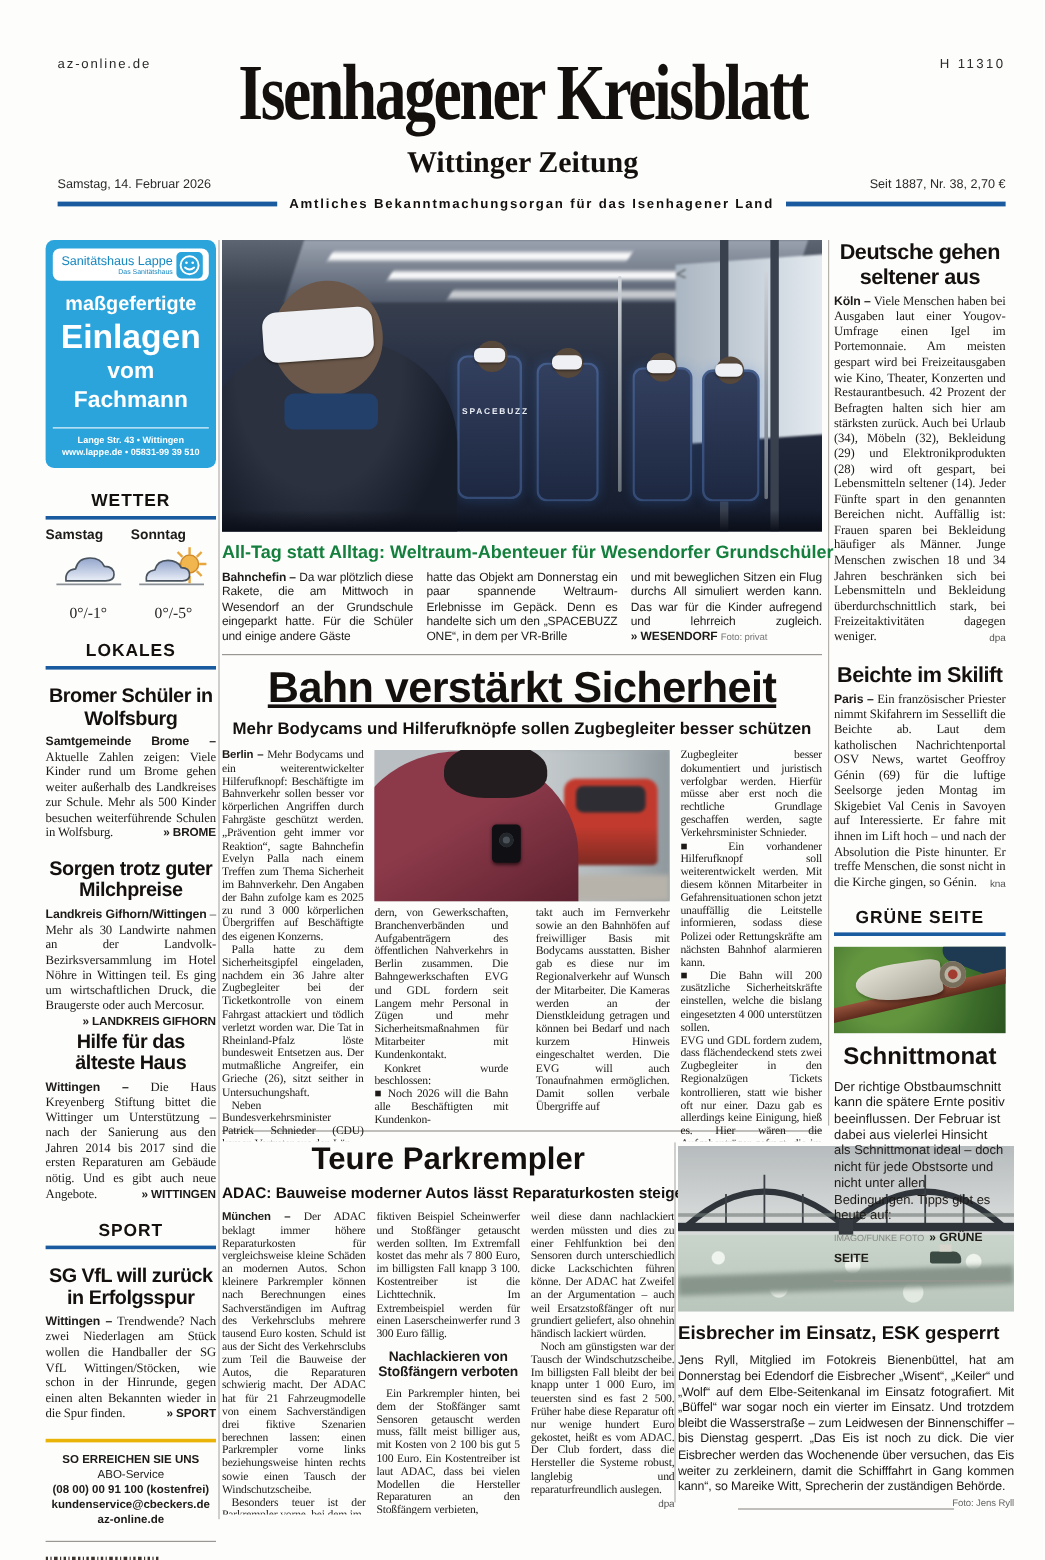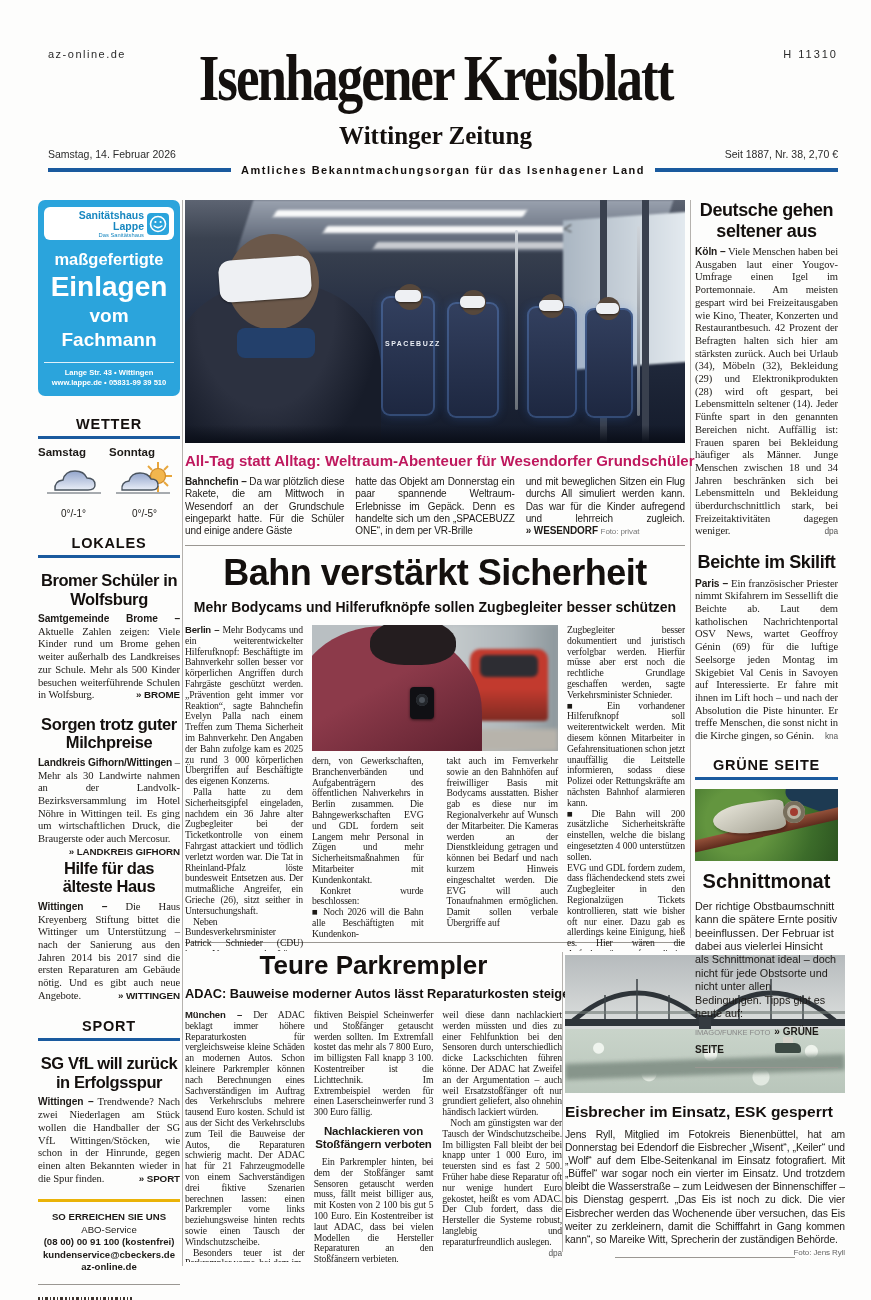--- a/index.html
+++ b/index.html
@@ -36,34 +36,34 @@
   .dense p { text-indent:8px; }
   .dense p.noind { text-indent:0; }
   .vrule { position:absolute; width:1px; background:#b5b2ae; }
   .hrule { position:absolute; height:1px; background:#9a9792; }
 
   
   .col-left { position:absolute; left:38px; top:200px; width:142px; }
   .ad-box { background:#2ba4dc; border-radius:7px; padding:7px 6px 8px; color:#fff; text-align:center; }
   .ad-logo { background:#fff; border-radius:6px; padding:3px 5px 2px; display:flex; align-items:center; justify-content:space-between; }
   .ad-logo .lg-txt { text-align:right; flex:1; }
-  .ad-brand { color:#1787c0; font-family:"Liberation Sans",sans-serif; font-weight:bold; font-size:10.5px; line-height:11px; }
+  .ad-brand { color:#1787c0; font-family:"Liberation Sans",sans-serif; font-weight:normal; font-size:10.5px; line-height:11px; }
   .ad-brand-sub { color:#1787c0; font-family:"Liberation Sans",sans-serif; font-size:5.8px; }
   .ad-l1 { font-family:"Liberation Sans",sans-serif; font-weight:bold; font-size:16.5px; margin-top:10px; }
   .ad-l2 { font-family:"Liberation Sans",sans-serif; font-weight:bold; font-size:28px; margin-top:2px; }
   .ad-l3 { font-family:"Liberation Sans",sans-serif; font-weight:bold; font-size:19px; margin-top:2px; }
   .ad-l4 { font-family:"Liberation Sans",sans-serif; font-weight:bold; font-size:19px; margin-top:2px; }
   .ad-foot { border-top:1px solid rgba(255,255,255,.85); margin-top:11px; padding-top:5px;
     font-family:"Liberation Sans",sans-serif; font-weight:bold; font-size:7.6px; line-height:10px; }
   .wx-days { display:flex; margin-top:7px; }
   .wx-days > div { flex:1; font-family:"Liberation Sans",sans-serif; font-weight:bold; font-size:11.5px; }
   .wx-icons { display:flex; margin-top:2px; }
   .wx-icons > div { flex:1; text-align:center; }
   .wx-temps { display:flex; margin-top:2px; }
-  .wx-temps > div { flex:1; text-align:center; font-family:Liberation Sans, sans-serif; font-size:10px; }
+  .wx-temps > div { flex:1; text-align:center; font-family:Liberation Serif, serif; font-size:13px; }
   .lok-art { margin-top:13px; }
   .lok-art .art-title { font-size:16.5px; line-height:18.5px; letter-spacing:-0.4px; margin-bottom:5px; }
   .contact { border-top:3px solid #eab308; margin-top:14px; padding-top:9px; text-align:center;
     font-family:"Liberation Sans",sans-serif; font-size:9.6px; line-height:12.5px; }
   .contact .b { font-weight:bold; }
   .barcode-wrap { border-top:1px solid #9a9792; margin-top:10px; padding-top:12px; }
   .bc-row { display:flex; align-items:flex-end; gap:8px; }
 
   
   .photo-main { position:absolute; left:185px; top:200px; width:500px; height:243px; overflow:hidden;
@@ -78,27 +78,27 @@
     box-shadow:inset 0 0 0 2px rgba(110,170,255,.28), 0 0 10px rgba(60,120,220,.25); }
   .pm-head { position:absolute; border-radius:50%; background:#57483c; }
   .pm-vr { position:absolute; background:#eef0f3; border-radius:5px; box-shadow:0 1px 2px rgba(0,0,0,.5); }
   .pm-kid-front { position:absolute; left:-14px; bottom:-30px; width:210px; height:190px;
     background:radial-gradient(ellipse at 45% 15%, #2c3140 0 42%, #171c29 70%); border-radius:45% 45% 0 0; }
   .pm-label { position:absolute; color:#e9edf4; font-family:"Liberation Sans",sans-serif; font-weight:bold;
     font-size:7px; letter-spacing:1.5px; }
   .pm-rail { position:absolute; width:3px; background:linear-gradient(180deg,#cfd4da,#6a7078); border-radius:2px; }
 
   .photo-story { position:absolute; left:185px; top:452px; width:500px; }
-  .ps-head { font-family:"Liberation Sans",sans-serif; font-weight:bold; font-size:15px; text-align:center; white-space:nowrap; color:#be185d; }
+  .ps-head { font-family:"Liberation Sans",sans-serif; font-weight:bold; font-size:15px; text-align:center; white-space:nowrap; color:#15803d; }
   .ps-cols { display:flex; gap:11px; margin-top:7px; }
   .ps-cols > div { flex:1; font-family:"Liberation Sans",sans-serif; font-size:10px; line-height:12.3px; letter-spacing:-0.1px; text-align:justify; }
   .ps-credit { font-size:8px; color:#777; }
 
   .bahn { position:absolute; left:185px; top:552px; width:500px; }
-  .bahn-head { font-family:"Liberation Sans",sans-serif; font-weight:bold; font-size:36px; letter-spacing:-0.5px; text-align:center; color:#14100e; }
+  .bahn-head { font-family:"Liberation Sans",sans-serif; font-weight:bold; font-size:36px; letter-spacing:-0.5px; text-align:center; color:#14100e;text-decoration:underline; }
   .bahn-sub { font-family:"Liberation Sans",sans-serif; font-weight:bold; font-size:14px; text-align:center; margin-top:5px; white-space:nowrap; color:#14100e; }
   .bahn-cols { display:flex; gap:9px; margin-top:10px; height:326px; overflow:hidden; }
   .bahn-c1, .bahn-c4 { width:118px; flex:none; }
   .bahn-mid { width:246px; flex:none; }
   .photo-bodycam { position:relative; width:246px; height:126px; overflow:hidden;
     background:linear-gradient(90deg,#b9bfc2 55%,#9aa3a8 100%); }
   .bc-blur { position:absolute; right:0; top:0; width:60%; height:100%;
     background:linear-gradient(90deg, rgba(190,196,199,0) 0, #c3c9cb 30%, #aeb6ba 70%, #8d979c 100%); filter:blur(2px); }
   .bc-train { position:absolute; right:10px; top:24px; width:78px; height:72px; border-radius:10px 10px 4px 4px;
     background:linear-gradient(180deg,#c23a2e 0 55%, #7e2a22 100%); filter:blur(1.5px); }

